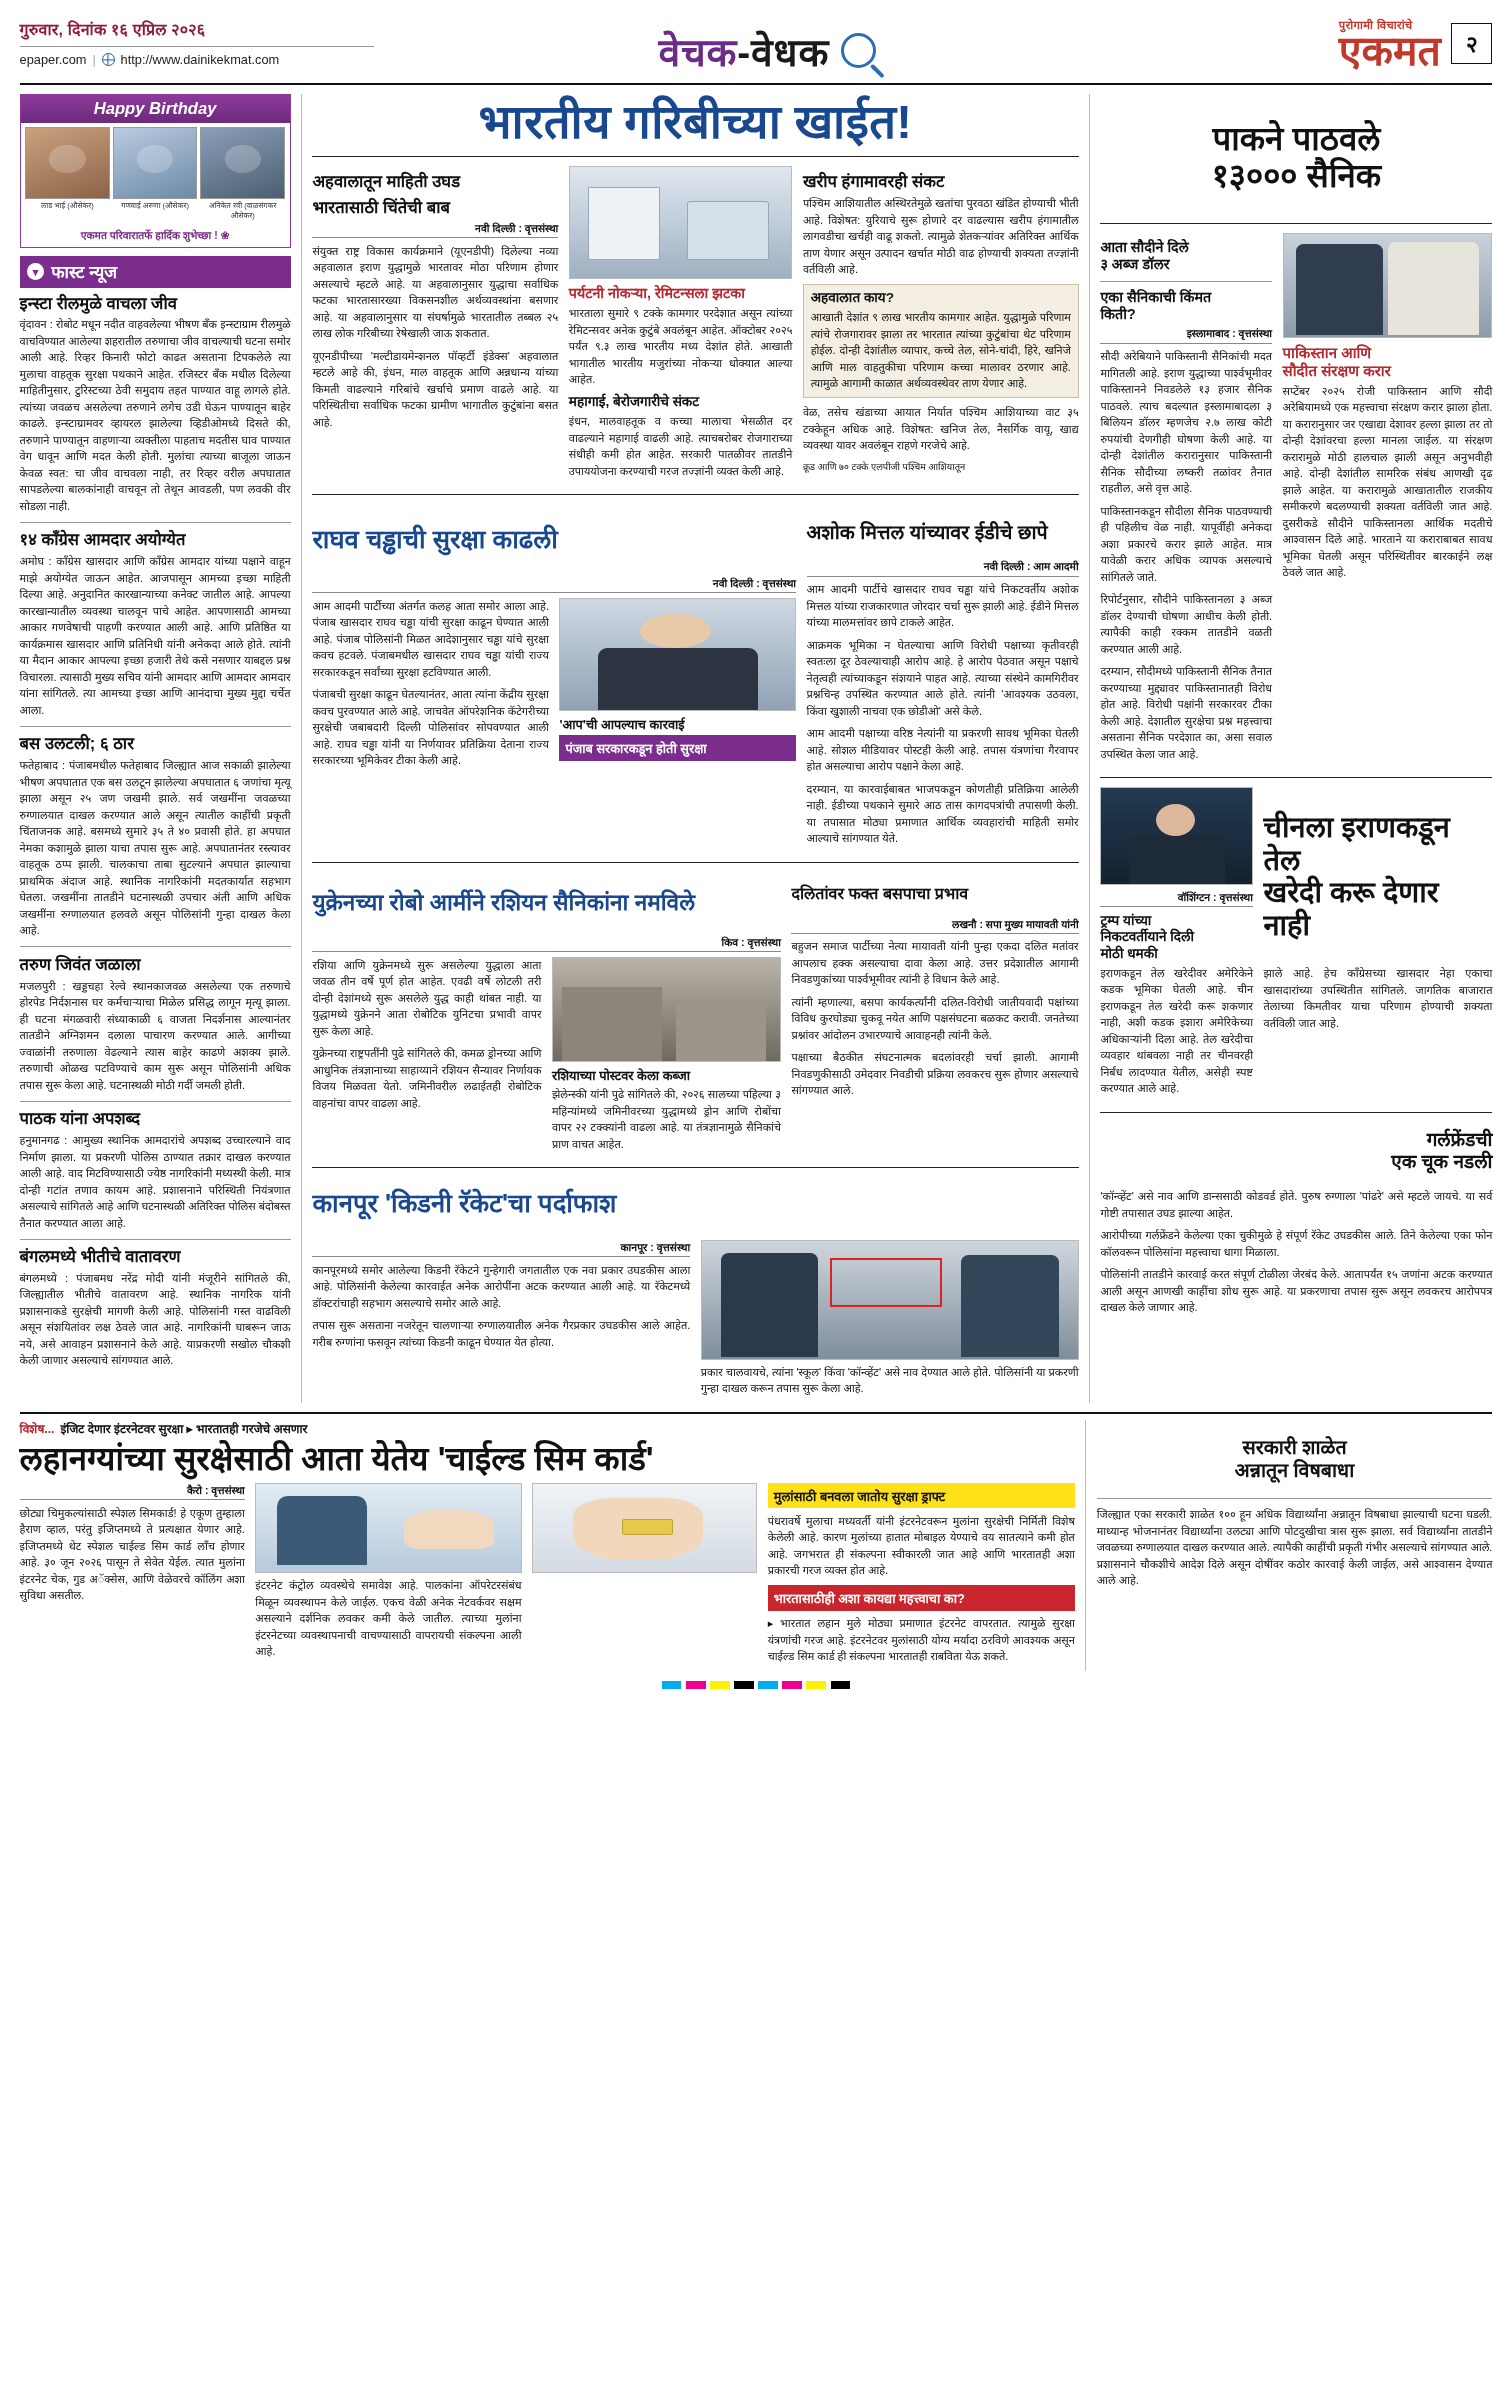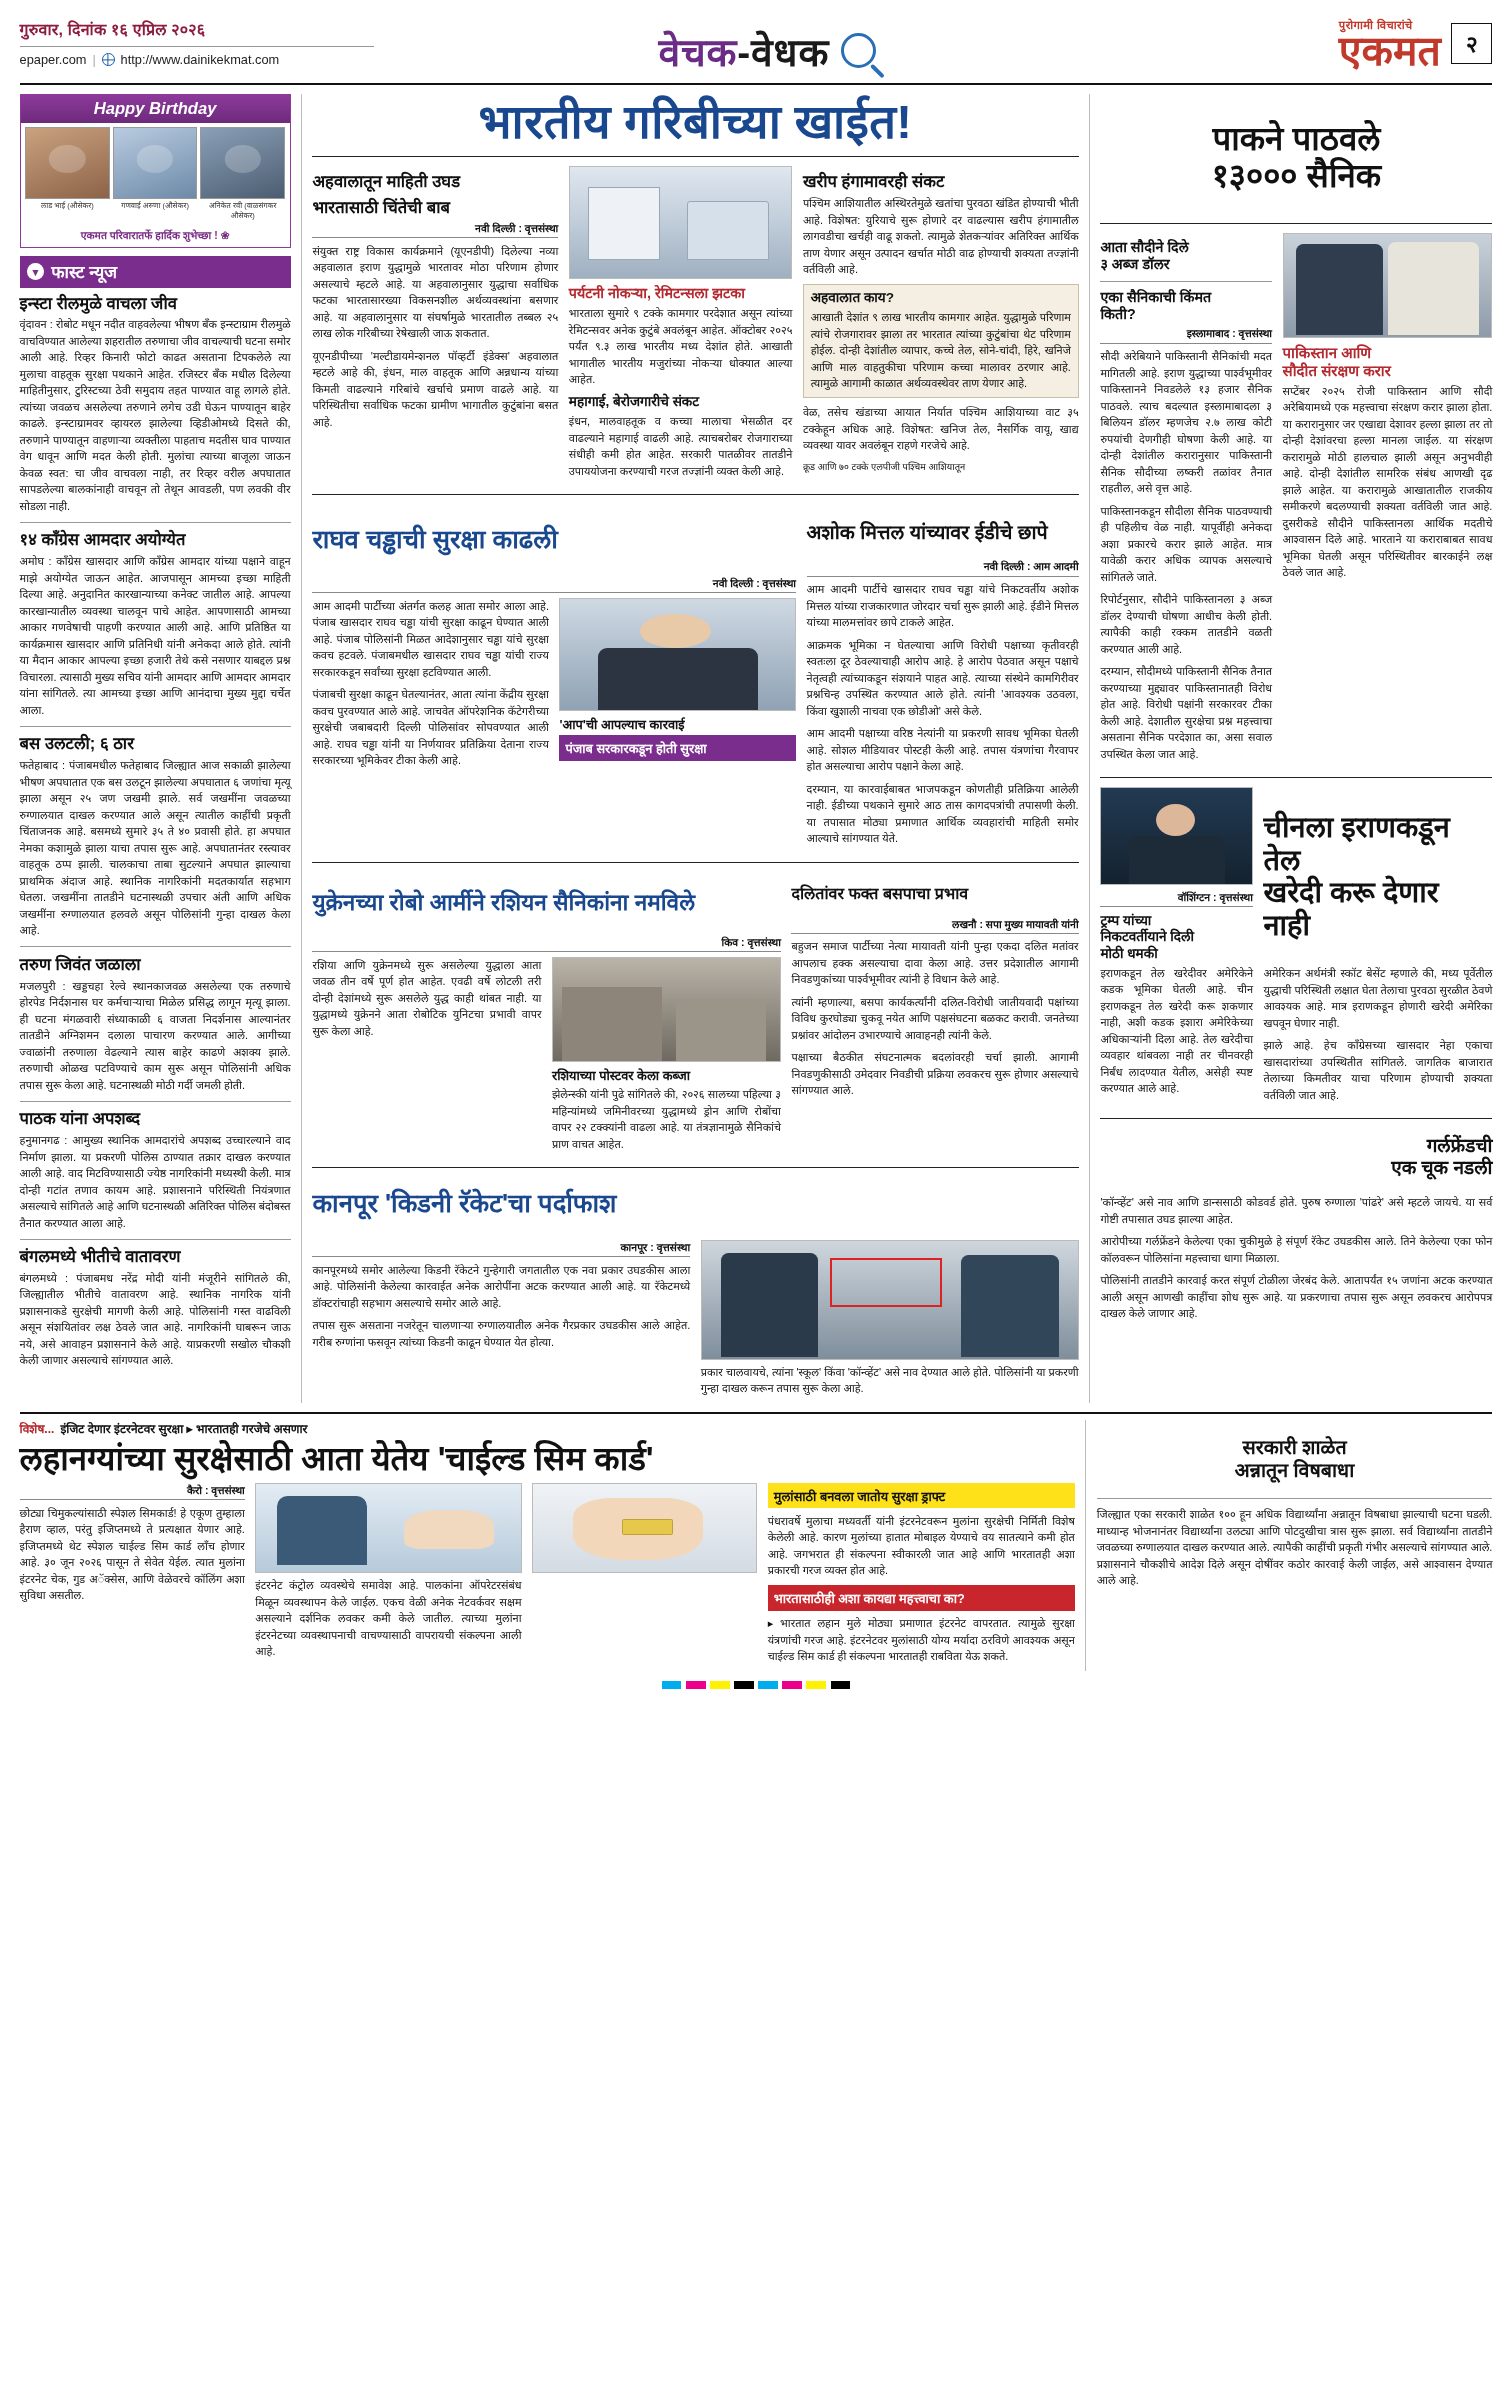--- a/index.html
+++ b/index.html
@@ -355,20 +355,21 @@
       <div class="rule-thick"></div>
 
       <div class="two-col">
         <div style="width:62%">
           <h2 class="mid-head mid-head-blue" style="font-size:22.6px">युक्रेनच्या रोबो आर्मीने
 रशियन सैनिकांना नमविले</h2>
           <div class="byline">किव : वृत्तसंस्था</div>
           <div class="two-col">
             <div style="width:50%">
               <p class="body">रशिया आणि युक्रेनमध्ये सुरू असलेल्या युद्धाला आता जवळ तीन वर्षे पूर्ण होत आहेत. एवढी वर्षे लोटली तरी दोन्ही देशांमध्ये सुरू असलेले युद्ध काही थांबत नाही. या युद्धामध्ये युक्रेनने आता रोबोटिक युनिटचा प्रभावी वापर सुरू केला आहे.</p>
+              <p class="body">युक्रेनच्या राष्ट्रपतींनी पुढे सांगितले की, कमळ ड्रोनच्या आणि आधुनिक तंत्रज्ञानाच्या साहाय्याने रशियन सैन्यावर निर्णायक विजय मिळवता येतो. जमिनीवरील लढाईतही रोबोटिक वाहनांचा वापर वाढला आहे.</p>
             </div>
             <div style="width:50%">
               <div class="img img-ruin" style="height:105px"></div>
               <h3 class="sub" style="font-size:12.8px">रशियाच्या पोस्टवर
 केला कब्जा</h3>
               <p class="body">झेलेन्स्की यांनी पुढे सांगितले की, २०२६ सालच्या पहिल्या ३ महिन्यांमध्ये जमिनीवरच्या युद्धामध्ये ड्रोन आणि रोबोंचा वापर २२ टक्क्यांनी वाढला आहे. या तंत्रज्ञानामुळे सैनिकांचे प्राण वाचत आहेत.</p>
             </div>
           </div>
         </div>
         <div style="width:38%">
@@ -438,21 +439,20 @@
             <div class="img img-speaker" style="height:98px"></div>
             <div class="byline" style="margin-top:4.5px">वॉशिंग्टन : वृत्तसंस्था</div>
             <h3 class="sub" style="font-size:13.6px;white-space:pre-line">ट्रम्प यांच्या
 निकटवर्तीयाने दिली
 मोठी धमकी</h3>
             <p class="body">इराणकडून तेल खरेदीवर अमेरिकेने कडक भूमिका घेतली आहे. चीन इराणकडून तेल खरेदी करू शकणार नाही, अशी कडक इशारा अमेरिकेच्या अधिकाऱ्यांनी दिला आहे. तेल खरेदीचा व्यवहार थांबवला नाही तर चीनवरही निर्बंध लादण्यात येतील, असेही स्पष्ट करण्यात आले आहे.</p>
           </div>
           <div style="width:60%">
             <h2 class="right-head2" style="white-space:pre-line">चीनला इराणकडून तेल
 खरेदी करू देणार नाही</h2>
-            <p class="body" style="margin-top:6px">अमेरिकन अर्थमंत्री स्कॉट बेसेंट म्हणाले की, मध्य पूर्वेतील युद्धाची परिस्थिती लक्षात घेता तेलाचा पुरवठा सुरळीत ठेवणे आवश्यक आहे. मात्र इराणकडून होणारी खरेदी अमेरिका खपवून घेणार नाही.</p>
             <p class="body">झाले आहे. हेच कॉंग्रेसच्या खासदार नेहा एकाचा खासदारांच्या उपस्थितीत सांगितले. जागतिक बाजारात तेलाच्या किमतीवर याचा परिणाम होण्याची शक्यता वर्तविली जात आहे.</p>
           </div>
         </div>
       </div>
 
       <div class="rule-thick"></div>
 
       <div>
         <h2 class="mid-head" style="font-size:19px;text-align:right;white-space:pre-line">गर्लफ्रेंडची
 एक चूक नडली</h2>

